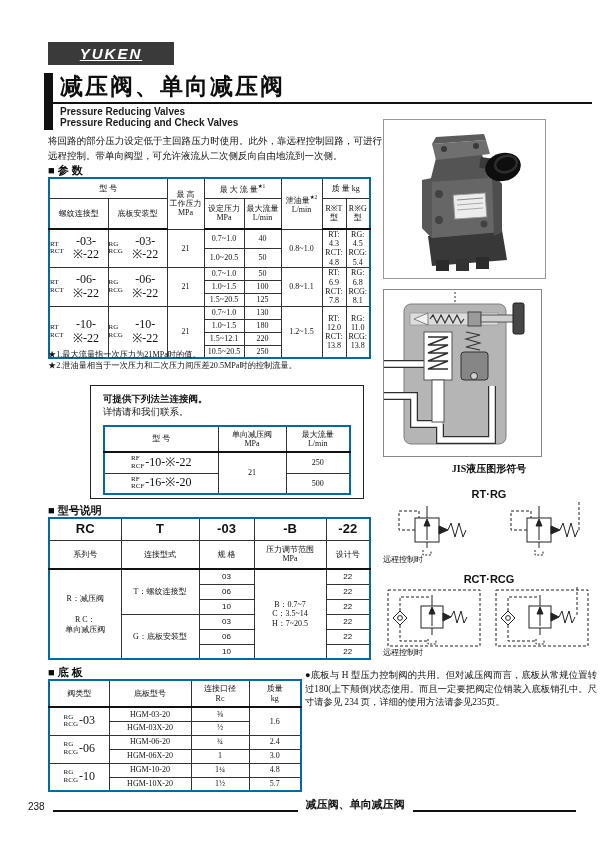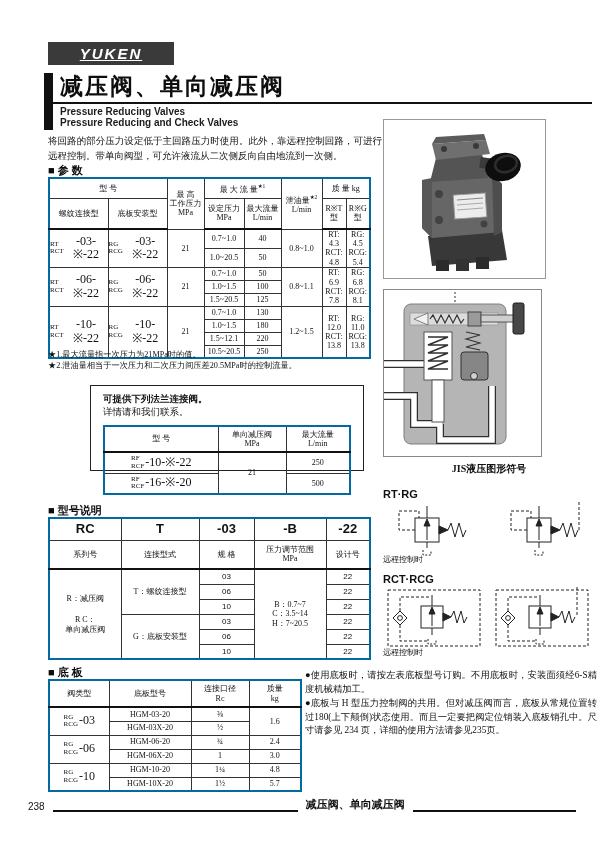--- a/index.html
+++ b/index.html
@@ -33,36 +33,36 @@
   .hd2 th{border-bottom:2px solid #111}
   .preline{white-space:pre-line}
   .mwrap{display:flex;align-items:center;justify-content:center;gap:1px}
   .stk{display:inline-flex;flex-direction:column;line-height:1.1;font-size:7px;text-align:left}
   .sfx{font-size:12px}
   .wcell{font-size:6.5px;line-height:1.1;text-align:left;padding-left:2px}
   .lft{text-align:left;padding-left:5px}
   .notes-s{left:48px;top:349px;width:330px;font-size:8.2px;line-height:11px}
 
   
-  .flangebox{left:90px;top:385px;width:274px;height:86px;border:1.5px solid #222;padding:7px 0 12px 12px}
+  .flangebox{left:90px;top:385px;width:274px;height:114px;border:1.5px solid #222;padding:7px 0 12px 12px}
   .flangebox .b1{font-size:9.5px;font-weight:bold}
   .flangebox .b2{font-size:9.5px}
 
   
   .codetr td{font-family:"Liberation Sans",sans-serif;font-weight:bold;font-size:13px}
   .bold-s{font-family:"Liberation Sans",sans-serif;font-weight:bold;font-size:8.5px}
   .range{text-align:left;padding-left:8px;font-size:8.5px;line-height:1.8}
   .series{font-size:8.5px;text-align:left;padding-left:4px;line-height:1.3}
 
   
   .photobox{left:383px;top:119px;width:163px;height:160px;border:1px solid #999;background:#fff}
   .crossbox{left:383px;top:289px;width:159px;height:168px;border:1px solid #888;background:#fff}
   .jis{left:383px;top:462px;width:212px}
   .jis .jt{text-align:center;font-size:10px;font-weight:bold;margin-bottom:12px}
-  .jis .gl{text-align:left;font-family:"Liberation Sans",sans-serif;font-weight:bold;font-size:11px;margin-top:2px}
+  .jis .gl{text-align:center;font-family:"Liberation Sans",sans-serif;font-weight:bold;font-size:11px;margin-top:2px}
   .symrow{display:flex;justify-content:space-between;padding:0 2px}
   .remote{font-size:8px;text-align:left;padding-right:22px;margin-top:-4px}
 
   .notes-r{left:305px;top:669px;width:292px;font-size:9.3px;line-height:13.5px;text-align:justify}
   .notes-r p{margin-bottom:1px}
 
   
   .footer{left:28px;top:797px;width:548px;display:flex;align-items:flex-end;gap:8px}
   .footer .ln{height:2px;background:#111}
   .footer .ln.l{flex:1.5}
@@ -565,21 +565,20 @@
           <path d="M66,32 l3,-6 3,12 4,-12 3,12 3,-6"></path>
           <path d="M43,54 v5 h8 v-5" stroke-dasharray="2,1.6"></path>
           <line x1="84" y1="2" x2="84" y2="32" stroke-dasharray="3,2"></line>
         </g>
       </svg>
     </div>
     <div class="remote">远程控制时</div>
   </div>
 
   <div class="abs notes-r">
-    <p>●使用底板时，请按左表底板型号订购。不用底板时，安装面须经6-S精度机械精加工。</p>
     <p>●底板与 H 型压力控制阀的共用。但对减压阀而言，底板从常规位置转过180(上下颠倒)状态使用。而且一定要把阀定位销装入底板销孔中。尺寸请参见 234 页，详细的使用方法请参见235页。</p>
   </div>
 
   <div class="abs footer">
     <span class="pg">238</span>
     <div class="ln l"></div>
     <span class="ft">减压阀、单向减压阀</span>
     <div class="ln r"></div>
   </div>
 

